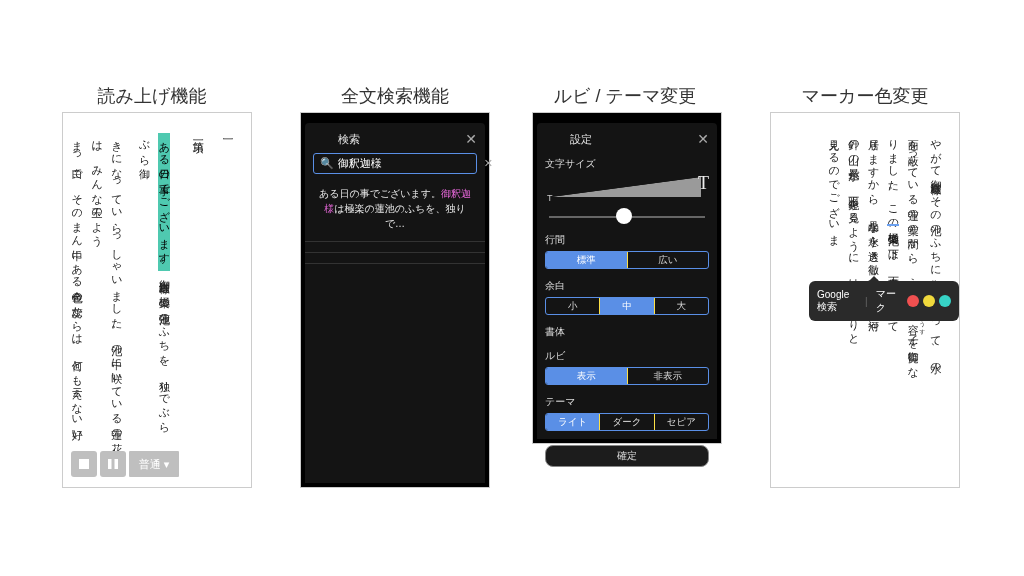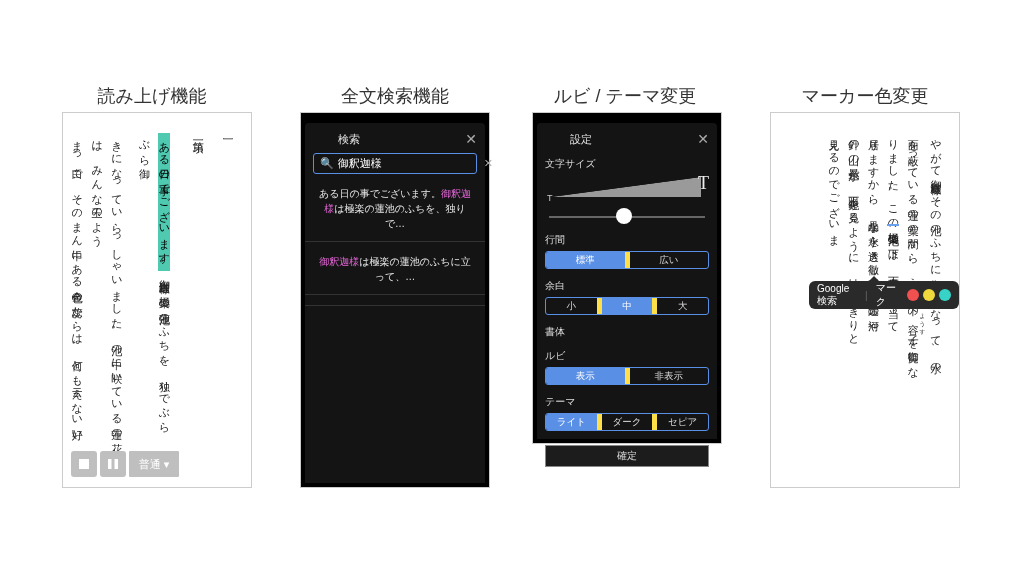--- a/index.html
+++ b/index.html
@@ -25,35 +25,35 @@
   .mag { color: #888; font-size: 11px; }
   .result { margin-top: 12px; font-size: 10px; line-height: 1.5; text-align: center; padding: 0 4px;}
   .kw { color: #e667d9; }
   .divider { border-top: 1px solid #333; margin: 10px -8px 0; }
   
   #t3 { left: 520px; top: 84px; width: 210px;}
   #p3 { left: 532px; top: 112px; width: 190px; height: 332px; background: #000; }
   .label-row { font-size: 10px; color: #ddd; margin: 10px 0 4px; }
   .seg { display: flex; border: 1px solid #5a8fe6; border-radius: 3px; overflow: hidden; font-size: 9.5px; height: 18px; }
   .seg > div { flex: 1; display: flex; align-items: center; justify-content: center; color: #ddd; }
-  .seg > div + div { border-left: 5px solid #fde047; }
+  .seg > div + div { border-left: 1px solid #fde047; }
   .seg .on { background: #5a8fe6; color: #fff; }
   .tri-wrap { position: relative; height: 34px; margin: 4px 0 2px;}
   .tri { position: absolute; right: 8px; top: 2px; width: 150px; height: 20px; background: linear-gradient(to top left, #9a9a9a 0%, #9a9a9a 49%, transparent 51%); clip-path: polygon(0 100%, 100% 0, 100% 100%); }
   .tT-s { position: absolute; left: 2px; bottom: 6px; font-size: 9px; color:#ccc;}
   .tT-l { position: absolute; right: 0px; top: -2px; font-size: 18px; color:#eee; font-family: serif;}
   .sld { position: relative; height: 12px; }
   .sld-track { position: absolute; left: 4px; right: 4px; top: 5px; height: 2px; background: #666;}
   .sld-knob { position: absolute; top: -3px; width: 16px; height: 16px; background: #fff; border-radius: 50%; }
-  .confirm { margin-top: 14px; border: 1px solid #888; border-radius: 0; text-align: center; padding: 3px; font-size: 10px; color:#ddd; background:#1c1c1c;}
+  .confirm { margin-top: 14px; border: 1px solid #888; border-radius: 8px; text-align: center; padding: 3px; font-size: 10px; color:#ddd; background:#1c1c1c;}
   
   #t4 { left: 770px; top: 84px; width: 190px;}
   #p4 { left: 770px; top: 112px; width: 190px; height: 376px; background: #fff; display:flex; flex-direction:row-reverse; padding: 18px 14px; overflow:hidden; position:absolute;}
   .hl-blue { background: #6aa0f0; color: #000; }
-  .popover { position: absolute; left: 38px; top: 168px; background: #2a2a2a; border-radius: 6px; padding: 0 8px; display: flex; align-items: center; gap: 8px; font-size: 10px; color: #fff; }
+  .popover { position: absolute; left: 38px; top: 168px; background: #2a2a2a; border-radius: 6px; padding: 6px 8px; display: flex; align-items: center; gap: 8px; font-size: 10px; color: #fff; }
   .popover::after { content:""; position:absolute; top:-5px; left: 60px; border:5px solid transparent; border-bottom-color:#2a2a2a; border-top:none;}
   .dots { display:flex; gap:4px; align-items:center; }
   .dot { width: 12px; height: 12px; border-radius: 50%; }
   ruby rt { font-size: 6px; }
 </style>
 </head>
 <body>
 
 <div id="t1" class="title">読み上げ機能</div>
 <div id="t2" class="title">全文検索機能</div>
@@ -96,23 +96,20 @@
     </div>
     <div class="search-box">
       <span class="mag">🔍</span>
       <input type="text" value="御釈迦様" style="">
       <span class="close-x" style="font-size:11px;">✕</span>
     </div>
     <div class="result">
       <span>ある日の事でございます。</span><span class="kw">御釈迦様</span><span>は極楽の蓮池のふちを、独りで…</span>
     </div>
     <div class="divider"></div>
-    <div class="result">
-      <span class="kw">御釈迦様</span><span>は極楽の蓮池のふちに立って、…</span>
-    </div>
     <div class="divider"></div>
     <div class="divider"></div>
   </div>
 </div>
 
 <div id="p3" class="panel">
   <div class="sheet">
     <div class="sheet-hdr">
       <span>設定</span>
       <span class="close-x">✕</span>

